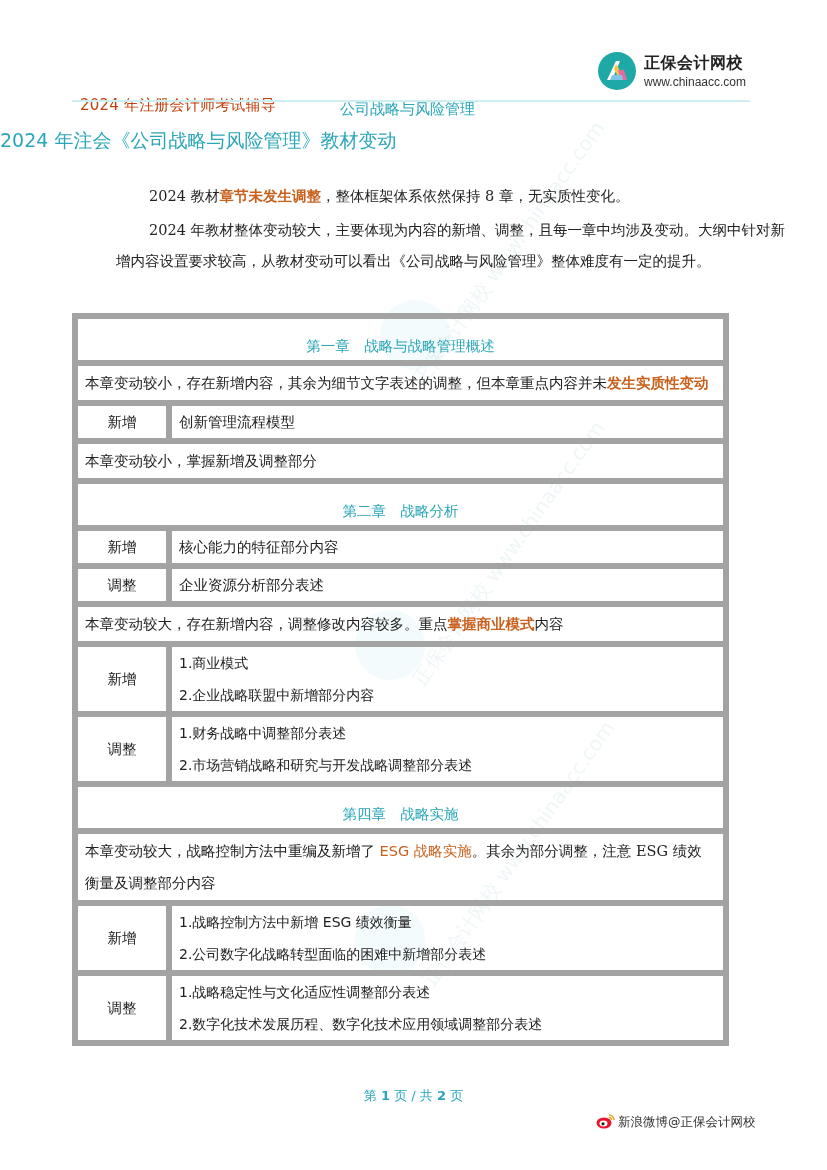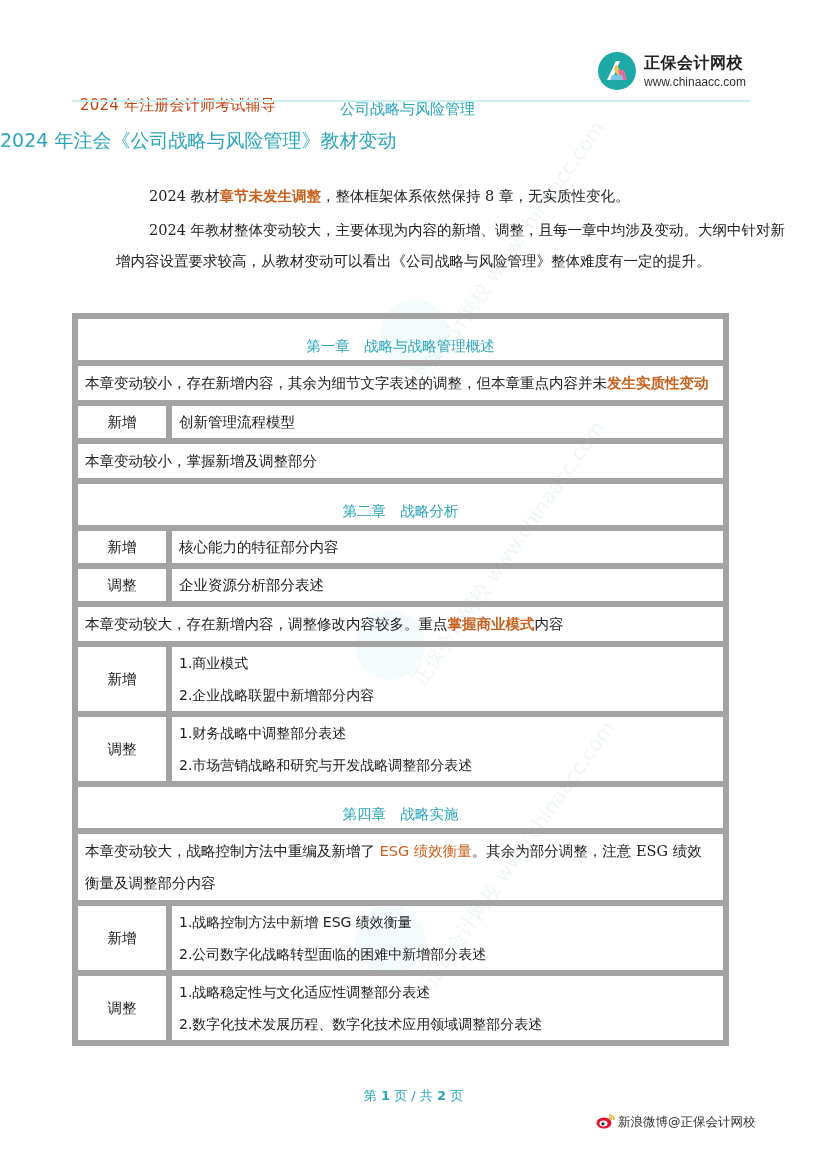--- a/index.html
+++ b/index.html
@@ -176,21 +176,21 @@
     <td class="detail">
       <div>1.财务战略中调整部分表述</div>
       <div>2.市场营销战略和研究与开发战略调整部分表述</div>
     </td>
   </tr>
 
   <tr>
     <td colspan="2" class="chapter">第四章　战略实施</td>
   </tr>
   <tr>
-    <td colspan="2" class="summary"><span>本章变动较大，战略控制方法中重编及新增了 </span><span class="hl-n">ESG 绩效衡量</span><span>。其余为部分调整，注意 ESG 绩效衡量及调整部分内容</span></td>
+    <td colspan="2" class="summary"><span>本章变动较大，战略控制方法中重编及新增了 </span><span class="hl-n">ESG 战略实施</span><span>。其余为部分调整，注意 ESG 绩效衡量及调整部分内容</span></td>
   </tr>
   <tr>
     <td class="kind kind-top">新增</td>
     <td class="detail">
       <div>1.战略控制方法中新增 ESG 绩效衡量</div>
       <div>2.公司数字化战略转型面临的困难中新增部分表述</div>
     </td>
   </tr>
   <tr>
     <td class="kind kind-top">调整</td>

